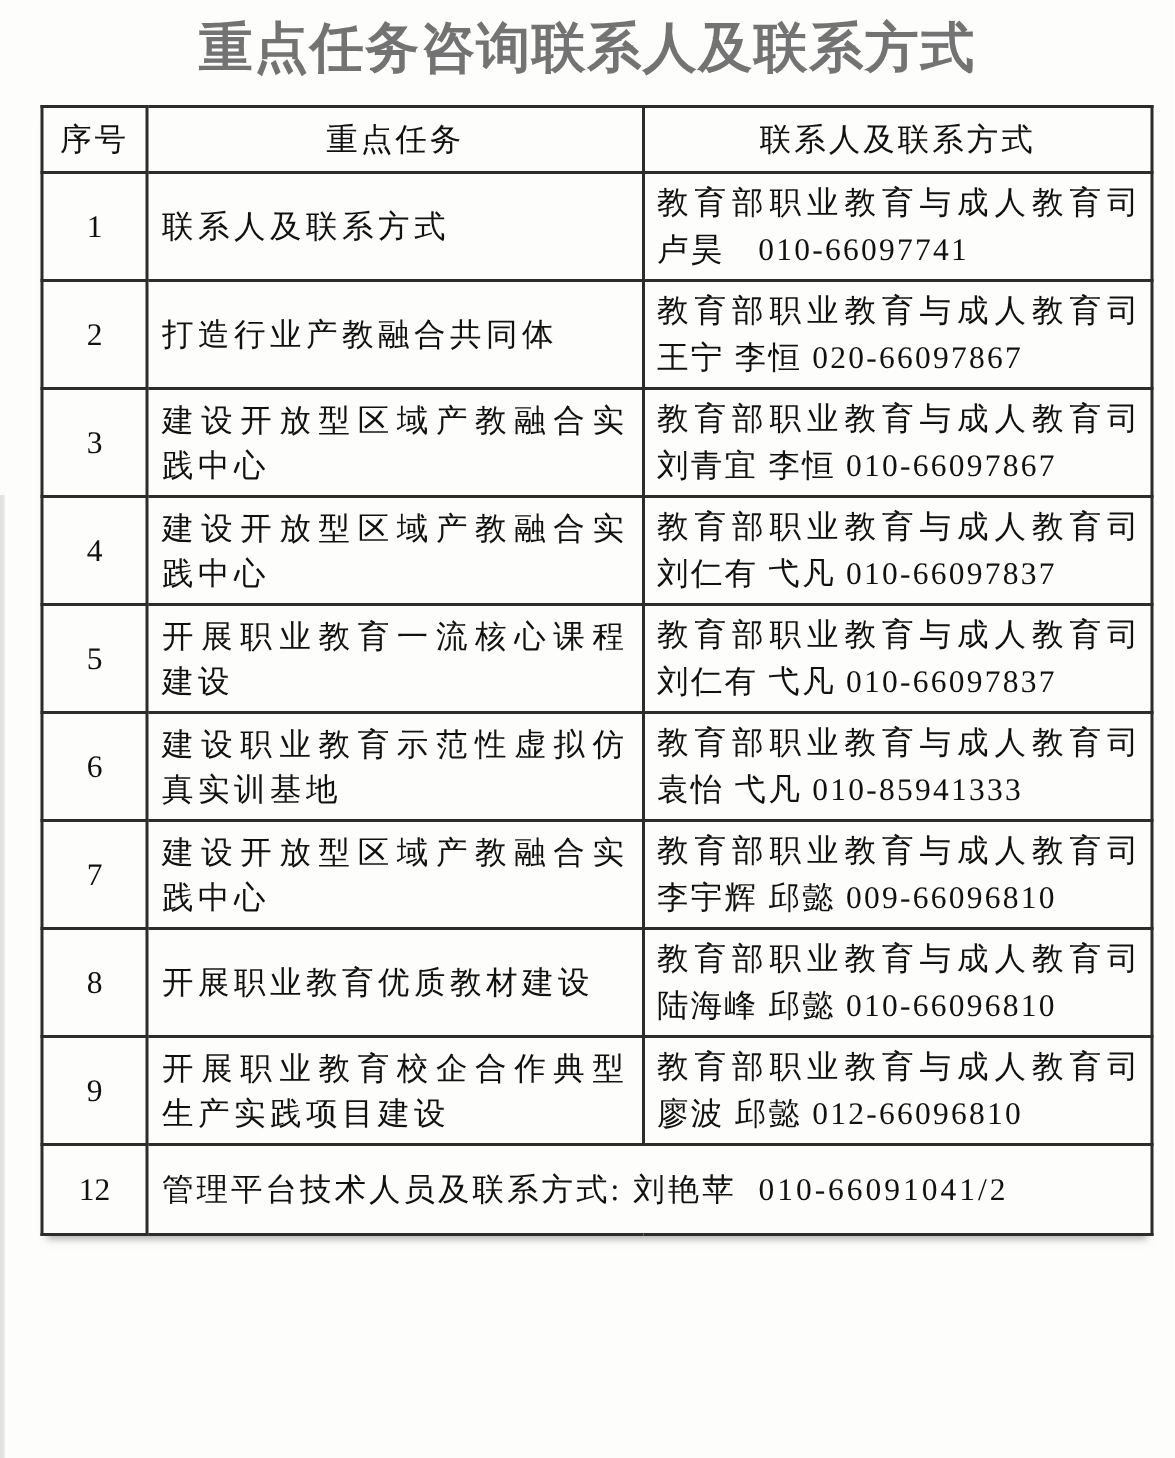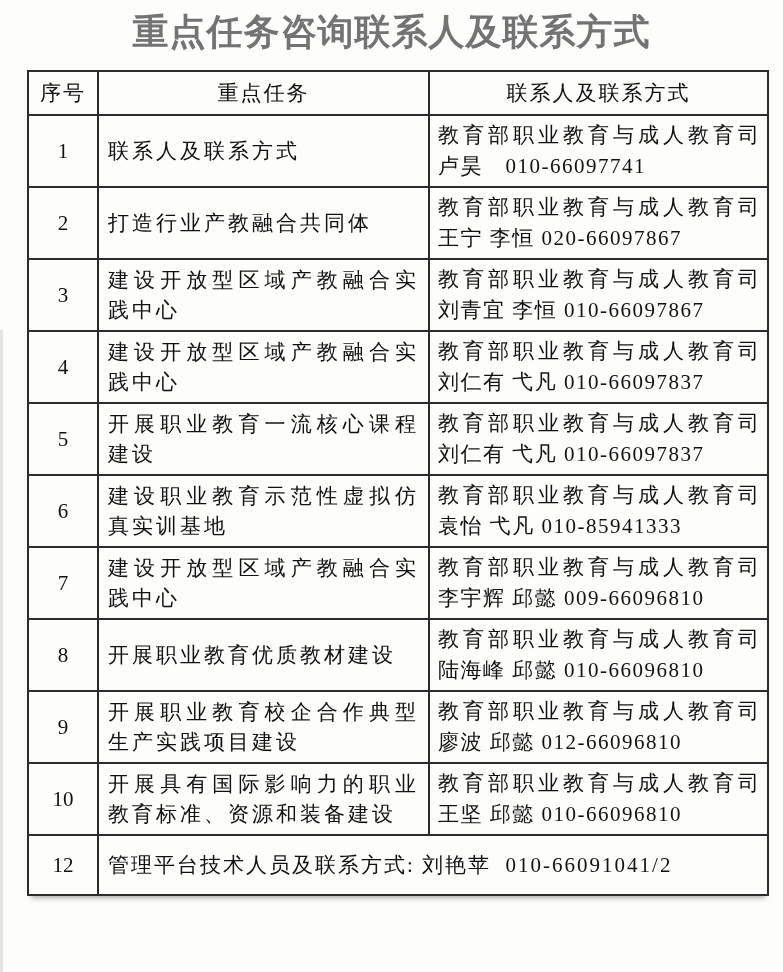--- a/index.html
+++ b/index.html
@@ -184,28 +184,20 @@
 
   <tr>
     <td class="no-cell">9</td>
     <td class="task-cell">开展职业教育校企合作典型生产实践项目建设</td>
     <td class="contact-cell">
       <div class="contact-org">教育部职业教育与成人教育司</div>
       <div class="contact-info">廖波 邱懿 012-66096810</div>
     </td>
   </tr>
 
-  <tr>
-    <td class="no-cell">10</td>
-    <td class="task-cell">开展具有国际影响力的职业教育标准、资源和装备建设</td>
-    <td class="contact-cell">
-      <div class="contact-org">教育部职业教育与成人教育司</div>
-      <div class="contact-info">王坚 邱懿 010-66096810</div>
-    </td>
-  </tr>
 
 
   <tr class="merged-row">
     <td class="no-cell">12</td>
     <td class="merged-cell" colspan="2">管理平台技术人员及联系方式: 刘艳苹  010-66091041/2</td>
   </tr>
 </tbody>
   </table>
 
 </div>

